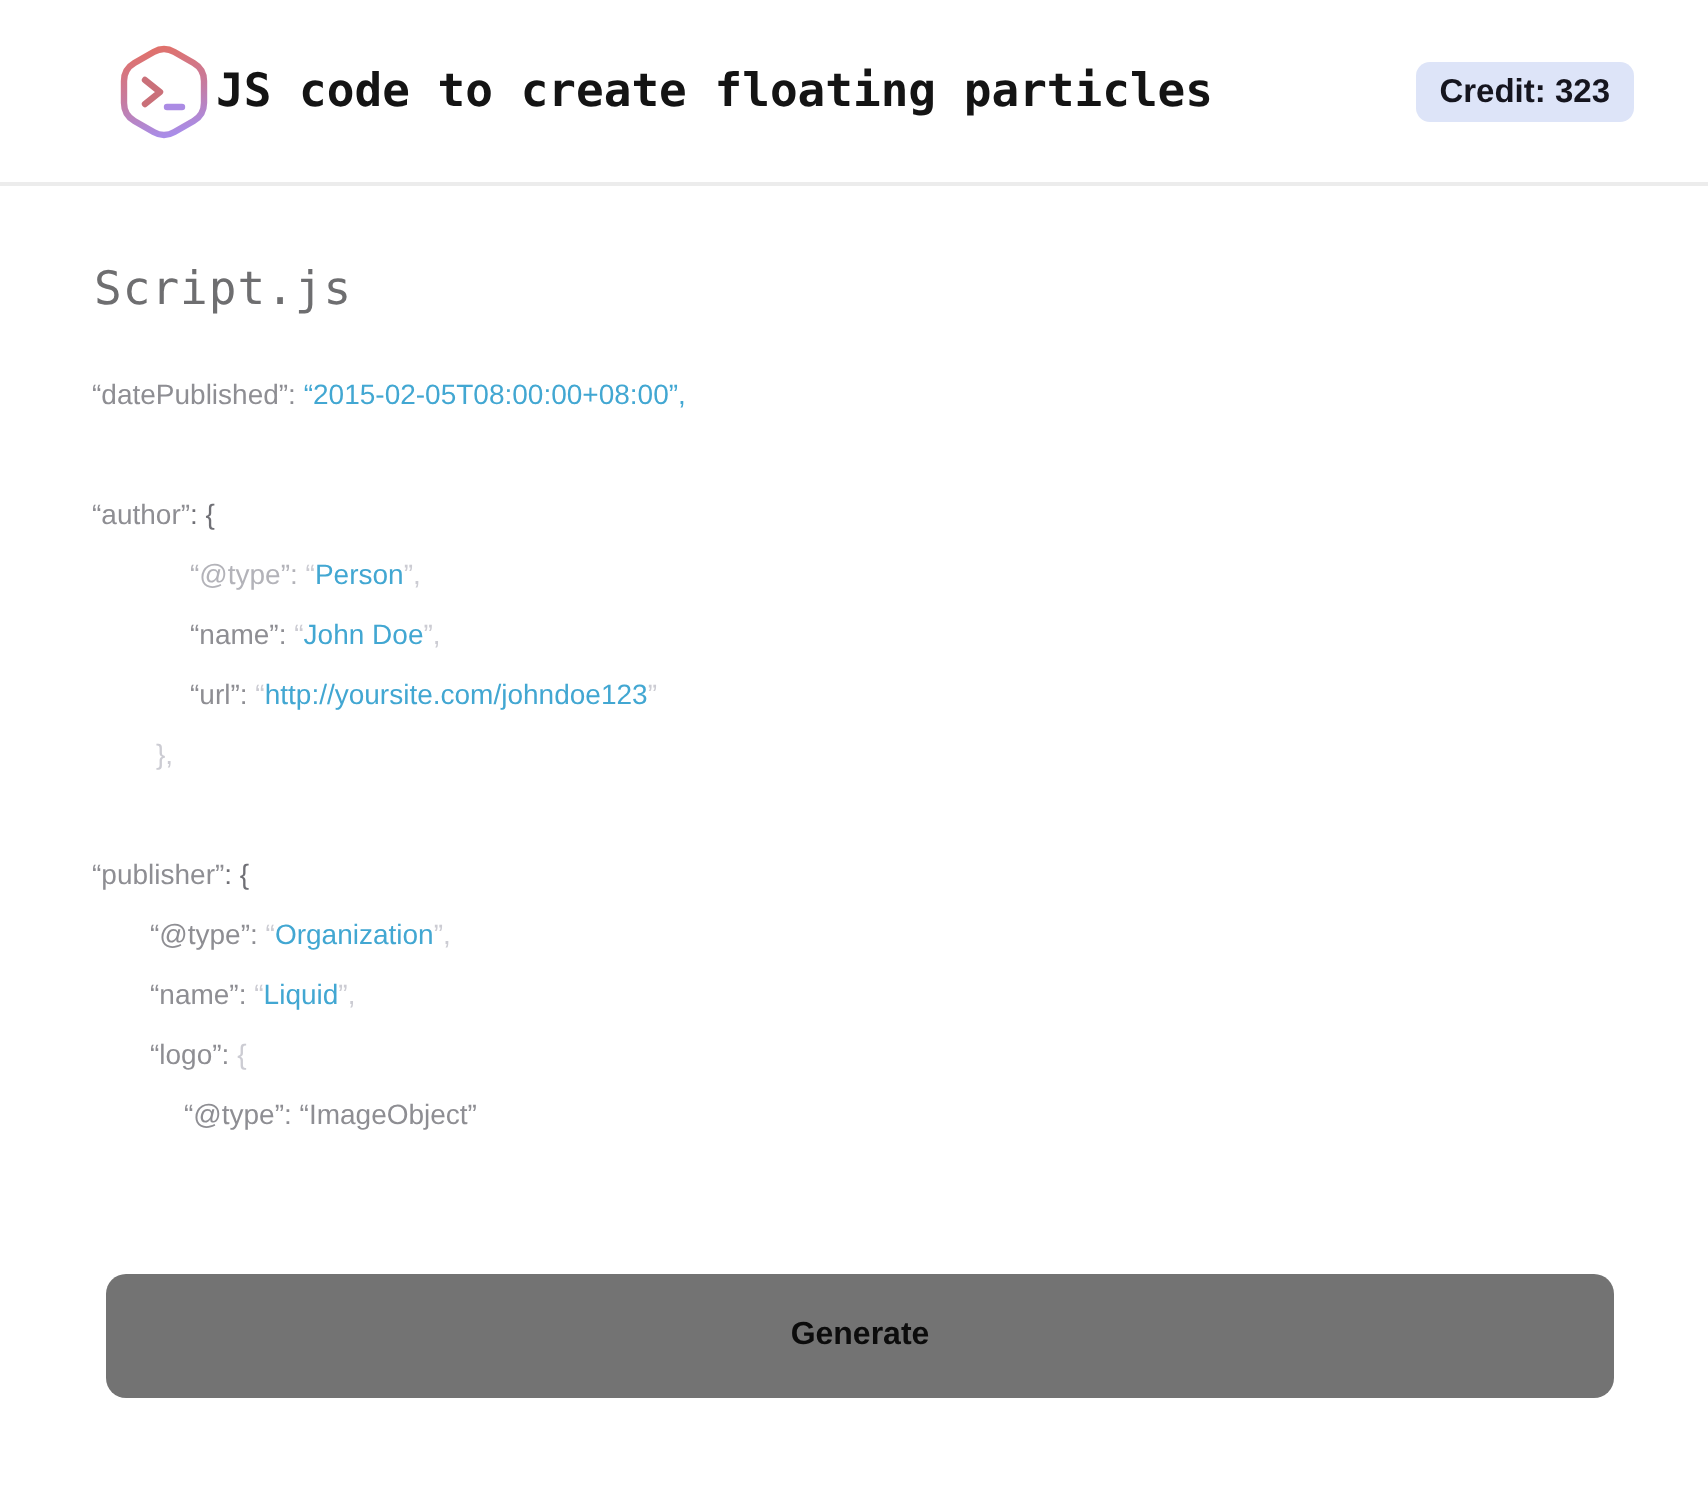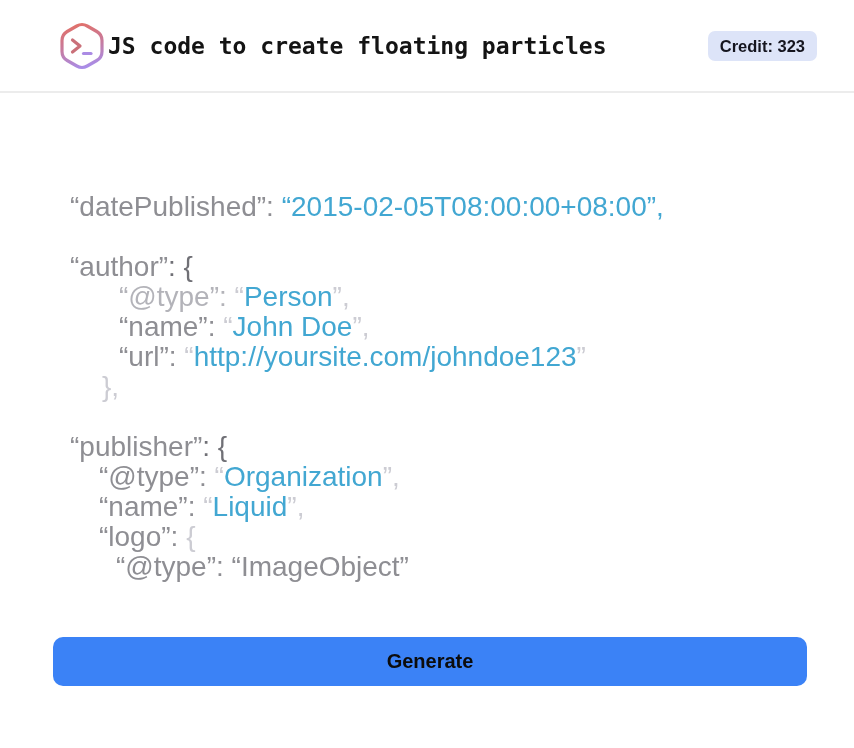--- a/index.html
+++ b/index.html
@@ -56,50 +56,49 @@
     font-size: 23px;
     font-weight: 500;
     color: #6e6e70;
     letter-spacing: 0.5px;
   }
 
   
   .code-block {
     position: absolute;
     left: 46px;
-    top: 192px;
+    top: 182px;
     right: 30px;
-    font-size: 28px;
+    font-size: 14px;
     line-height: 30px;
     font-family: "Liberation Sans", sans-serif;
     white-space: pre;
-    margin-left: 24px;
   }
   .code-line { height: 30px; }
   .tok-key         { color: #8e8e93; }
   .tok-key-light   { color: #b3b3b9; }
   .tok-punct-dark  { color: #707076; }
   .tok-punct-light { color: #ccccd3; }
   .tok-value       { color: #42a7d2; }
 
   
   .generate-button {
     position: absolute;
     left: 53px;
     top: 637px;
     width: 754px;
-    height: 49px;
-    background: #3b82f6;
+    height: 62px;
+    background: #737373;
     border: none;
     border-radius: 10px;
     display: flex;
     align-items: center;
     justify-content: center;
     font-family: "Liberation Sans", sans-serif;
-    font-size: 20px;
+    font-size: 16px;
     font-weight: 700;
     color: #0c0c0c;
     cursor: pointer;
   }
 </style>
 </head>
 <body>
 
 <div class="page">
 
@@ -116,18 +115,19 @@
         <path d="M 20.8,6 Q 26,3 31.2,6 L 40.8,11.5 Q 46,14.5 46,20.5 L 46,31.5 Q 46,37.5 40.8,40.5 L 31.2,46 Q 26,49 20.8,46 L 11.2,40.5 Q 6,37.5 6,31.5 L 6,20.5 Q 6,14.5 11.2,11.5 Z" fill="none" stroke="url(#hexgrad)" stroke-width="3.2"></path>
         <polyline points="16.5,20 24,26 16.5,32" fill="none" stroke="#ca7079" stroke-width="3.2" stroke-linecap="round" stroke-linejoin="round"></polyline>
         <line x1="27.5" y1="33.5" x2="35" y2="33.5" stroke="#ab8be4" stroke-width="3.2" stroke-linecap="round"></line>
       </svg>
     </span>
     <div class="header-title">JS code to create floating particles</div>
     <div class="header-spacer"></div>
     <div class="credit-badge">Credit: 323</div>
   </div>
 
+  <div class="file-heading">Script.js</div>
 
   <div class="code-block"><div class="code-line" style="padding-left: 0px;"><span class="tok-key">“datePublished”: </span><span class="tok-value">“2015-02-05T08:00:00+08:00”,</span></div><div class="code-line" style="padding-left: 0px;">&nbsp;</div><div class="code-line" style="padding-left: 0px;"><span class="tok-key">“author”</span><span class="tok-punct-dark">: {</span></div><div class="code-line" style="padding-left: 49px;"><span class="tok-key-light">“@type”: </span><span class="tok-punct-light">“</span><span class="tok-value">Person</span><span class="tok-punct-light">”,</span></div><div class="code-line" style="padding-left: 49px;"><span class="tok-key">“name”: </span><span class="tok-punct-light">“</span><span class="tok-value">John Doe</span><span class="tok-punct-light">”,</span></div><div class="code-line" style="padding-left: 49px;"><span class="tok-key">“url”: </span><span class="tok-punct-light">“</span><span class="tok-value">http://yoursite.com/johndoe123</span><span class="tok-punct-light">”</span></div><div class="code-line" style="padding-left: 32px;"><span class="tok-punct-light">},</span></div><div class="code-line" style="padding-left: 0px;">&nbsp;</div><div class="code-line" style="padding-left: 0px;"><span class="tok-key">“publisher”</span><span class="tok-punct-dark">: {</span></div><div class="code-line" style="padding-left: 29px;"><span class="tok-key">“@type”: </span><span class="tok-punct-light">“</span><span class="tok-value">Organization</span><span class="tok-punct-light">”,</span></div><div class="code-line" style="padding-left: 29px;"><span class="tok-key">“name”: </span><span class="tok-punct-light">“</span><span class="tok-value">Liquid</span><span class="tok-punct-light">”,</span></div><div class="code-line" style="padding-left: 29px;"><span class="tok-key">“logo”: </span><span class="tok-punct-light">{</span></div><div class="code-line" style="padding-left: 46px;"><span class="tok-key">“@type”: “ImageObject”</span></div></div>
 
   <button class="generate-button">Generate</button>
 
 </div>
 
 </body></html>

